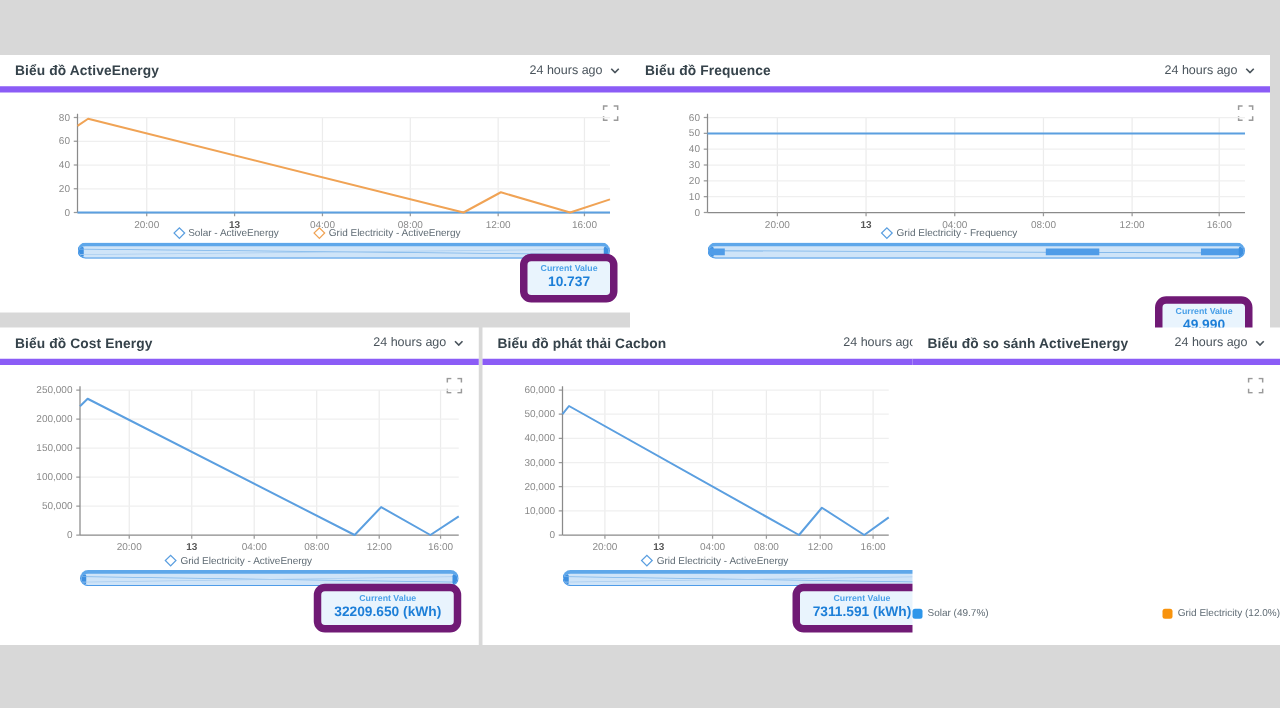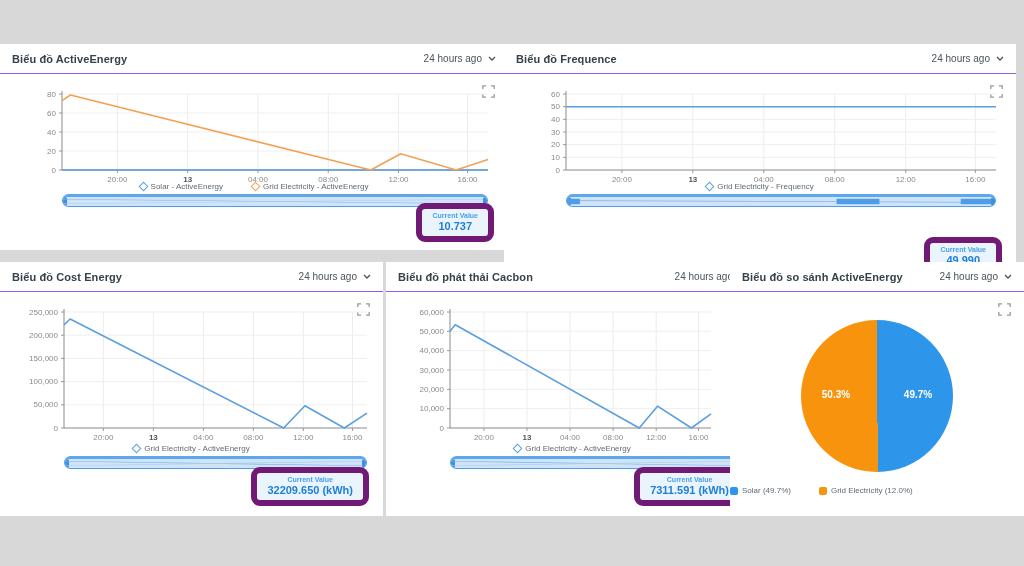--- a/index.html
+++ b/index.html
@@ -1,19 +1,19 @@
 <!DOCTYPE html>
 <html><head>
 <meta charset="utf-8">
 <style>
   html,body{margin:0;padding:0;background:#d8d8d8;font-family:"Liberation Sans","DejaVu Sans",sans-serif;}
   #stage{position:relative;width:1024px;height:566px;background:#d8d8d8;overflow:hidden;}
   .panel{position:absolute;background:#ffffff;}
   .panel-header{height:30px;display:flex;align-items:center;justify-content:space-between;
-    padding:0 12px;border-bottom:1px solid #8b5cf6;box-sizing:border-box;}
+    padding:0 12px;border-bottom:5px solid #8b5cf6;box-sizing:border-box;}
   .panel-title{font-size:11px;font-weight:bold;color:#35424a;letter-spacing:.1px;}
   .time-dropdown{display:flex;align-items:center;gap:6px;font-size:10px;color:#4a545c;cursor:pointer;}
   .panel-body{position:absolute;left:0;right:0;bottom:0;}
   .expand-btn{position:absolute;top:10px;right:12px;width:14px;height:14px;color:#9a9a9a;cursor:pointer;}
   .chart-svg{position:absolute;left:0;right:0;}
   .legend-row{position:absolute;left:0;right:0;display:flex;justify-content:center;gap:29px;
     font-size:8px;color:#5f6b74;align-items:center;}
   .legend-item{display:flex;align-items:center;gap:4px;cursor:pointer;}
   .marker-diamond{width:5px;height:5px;border:1.5px solid #5b9fe0;background:#fff;transform:rotate(45deg);display:inline-block;}
   .slider{position:absolute;height:13px;background:#cfe4f8;border:1px solid #4f9ce8;border-top:3px solid #5ea7ea;
@@ -21,21 +21,21 @@
   .slider:before,.slider:after{content:"";position:absolute;top:0;bottom:0;width:4px;background:#3d8fe0;border-radius:2px;}
   .slider:before{left:0;} .slider:after{right:0;}
   .slider-mid{position:absolute;top:-3px;left:50%;width:10px;height:2px;background:#eaf4fd;transform:translateX(-50%);}
   .slider svg{position:absolute;inset:0;width:100%;height:100%;}
   .cv-box{position:absolute;right:14px;background:#e9f4fd;border:6px solid #701a75;border-radius:9px;
     padding:3px 10px 4px;text-align:center;}
   .cv-label{font-size:7px;font-weight:bold;color:#4aa0e8;}
   .cv-value{font-size:11px;font-weight:bold;color:#1d7fd8;margin-top:1px;}
   .pie{position:absolute;border-radius:50%;}
   .pie-label{position:absolute;top:49%;transform:translate(-50%,-50%);font-size:10px;font-weight:bold;color:#ffffff;}
-  .pie-legend{position:absolute;left:0;right:0;display:flex;justify-content:flex-start;gap:28px;
+  .pie-legend{position:absolute;left:0;right:0;display:flex;justify-content:space-between;gap:28px;
     font-size:8px;color:#5f6b74;align-items:center;}
   .legend-square{width:8px;height:8px;border-radius:2px;display:inline-block;background:#2d96ea;}
   svg text{font-family:"Liberation Sans","DejaVu Sans",sans-serif;}
 </style>
 </head>
 <body>
 
 <div id="stage">
 
   <div class="panel" style="left:0;top:44px;width:508px;height:206px;">
@@ -361,24 +361,20 @@
             <polyline points="1,1 4,4 7,1" fill="none" stroke="#4a545c" stroke-width="1.3"></polyline>
           </svg>
       </div>
     </div>
     <div class="panel-body" style="top:30px;">
       <div class="expand-btn">
         <svg width="13" height="13" viewBox="0 0 16 16" fill="none" stroke="currentColor" stroke-width="1.6">
             <path d="M1 5V1h4M11 1h4v4M15 11v4h-4M5 15H1v-4"></path>
           </svg>
       </div>
-      <div class="pie" style="left: 71px; top: 28px; width: 152px; height: 152px; background: conic-gradient(rgb(45, 150, 234) 0deg, rgb(45, 150, 234) 49.7%, rgb(248, 147, 13) 49.7%, rgb(248, 147, 13) 100%);">
-        <span class="pie-label" style="left:23%;">50.3%</span>
-        <span class="pie-label" style="left:77%;">49.7%</span>
-      </div>
       <div class="pie-legend" style="top:194px;">
         <span class="legend-item">
           <i class="legend-square" style="background: rgb(45, 150, 234);"></i>
           <span>Solar (49.7%)</span>
         </span>
         <span class="legend-item">
           <i class="legend-square" style="background: rgb(248, 147, 13);"></i>
           <span>Grid Electricity (12.0%)</span>
         </span>
       </div>

